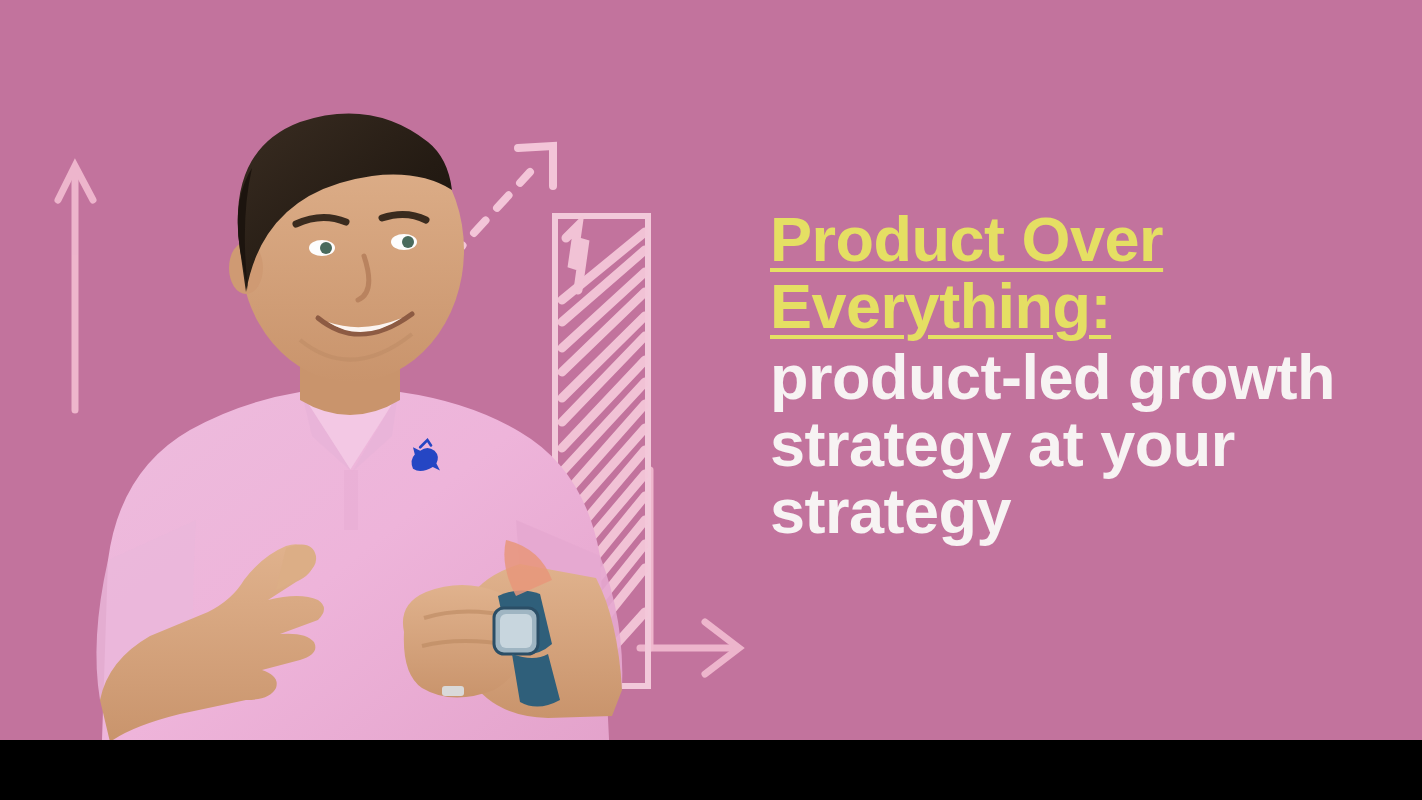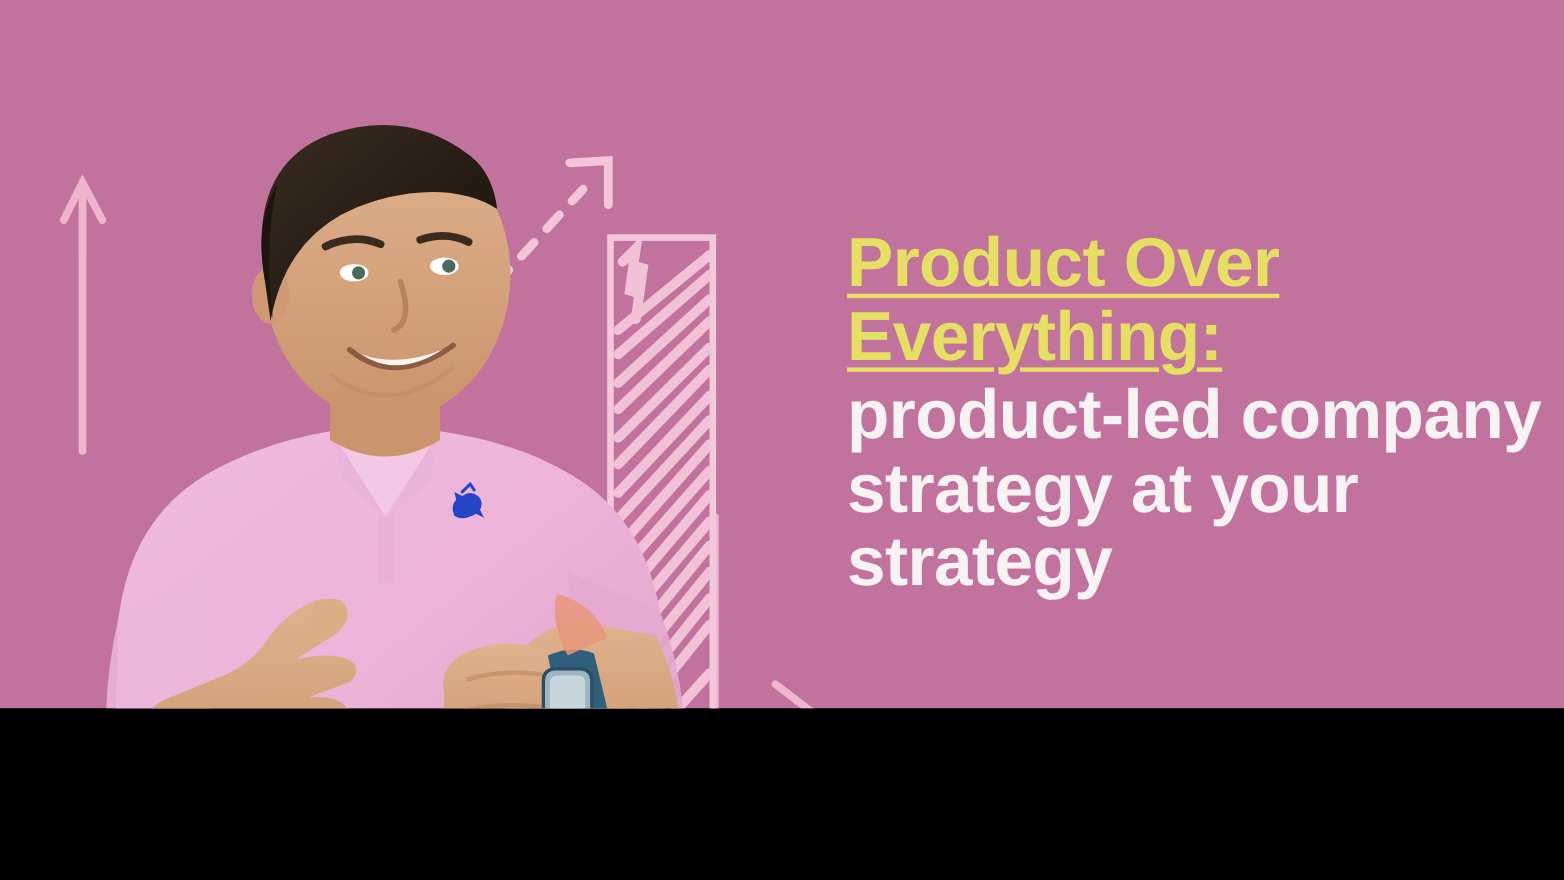--- a/index.html
+++ b/index.html
@@ -8,21 +8,21 @@
     padding: 0;
     background: #000;
   }
   body {
     font-family: "Liberation Sans", sans-serif;
   }
 
   #stage {
     position: relative;
     width: 1422px;
-    height: 644px;
+    height: 740px;
     overflow: hidden;
     background: #c2739d;
   }
 
   
   .chart-layer {
     position: absolute;
     inset: 0;
     pointer-events: none;
   }
@@ -233,19 +233,19 @@
         <path d="M10 32 Q6 22 12 16 L10 8 L18 12 Q26 6 34 12 Q40 18 36 26 L40 34 L32 30 Q22 36 14 34 Z" fill="#2546c4"></path>
         <path d="M18 8 L26 0 L30 6" stroke="#2546c4" stroke-width="3" fill="none" stroke-linecap="round"></path>
       </g>
     </svg>
   </div>
 
   <div class="headline">
     <span class="ln hl-yellow">Product Over</span>
     <span class="ln hl-yellow">Everything:</span>
     <div class="sub-wrap">
-      <span class="ln hl-white">product-led company</span>
+      <span class="ln hl-white">product-led growth</span>
       <span class="ln hl-white">strategy at your</span>
       <span class="ln hl-white">strategy</span>
     </div>
   </div>
 
 </div>
 
 </body></html>

